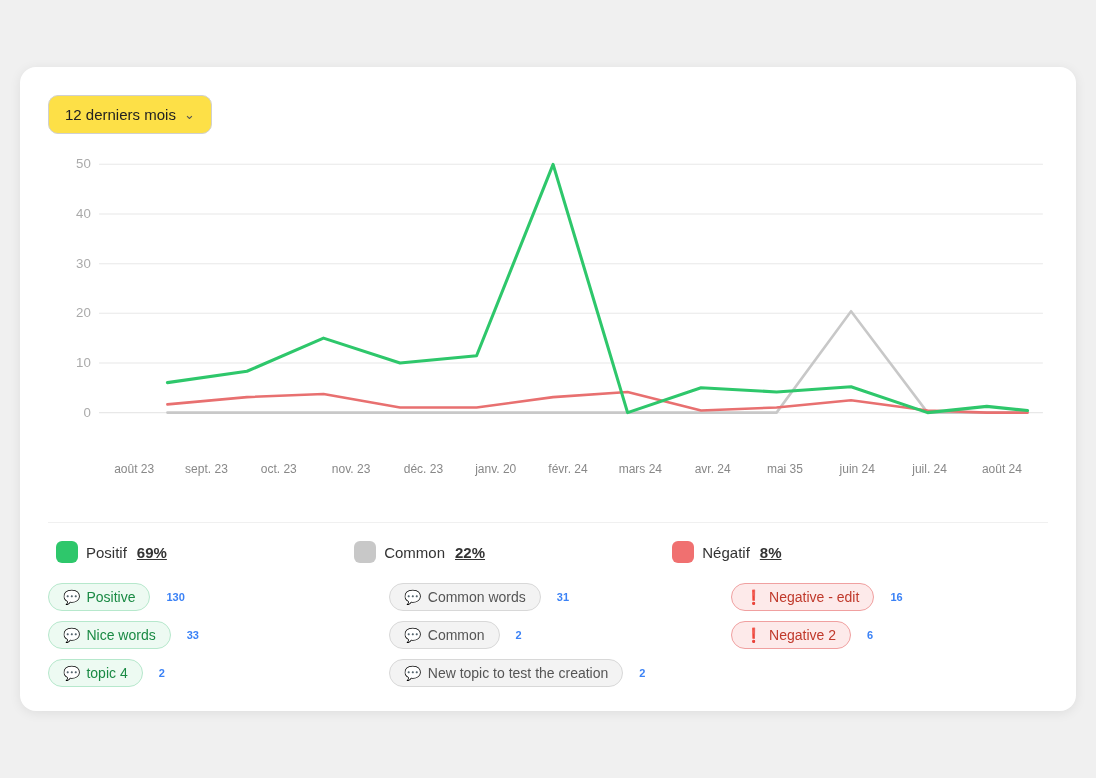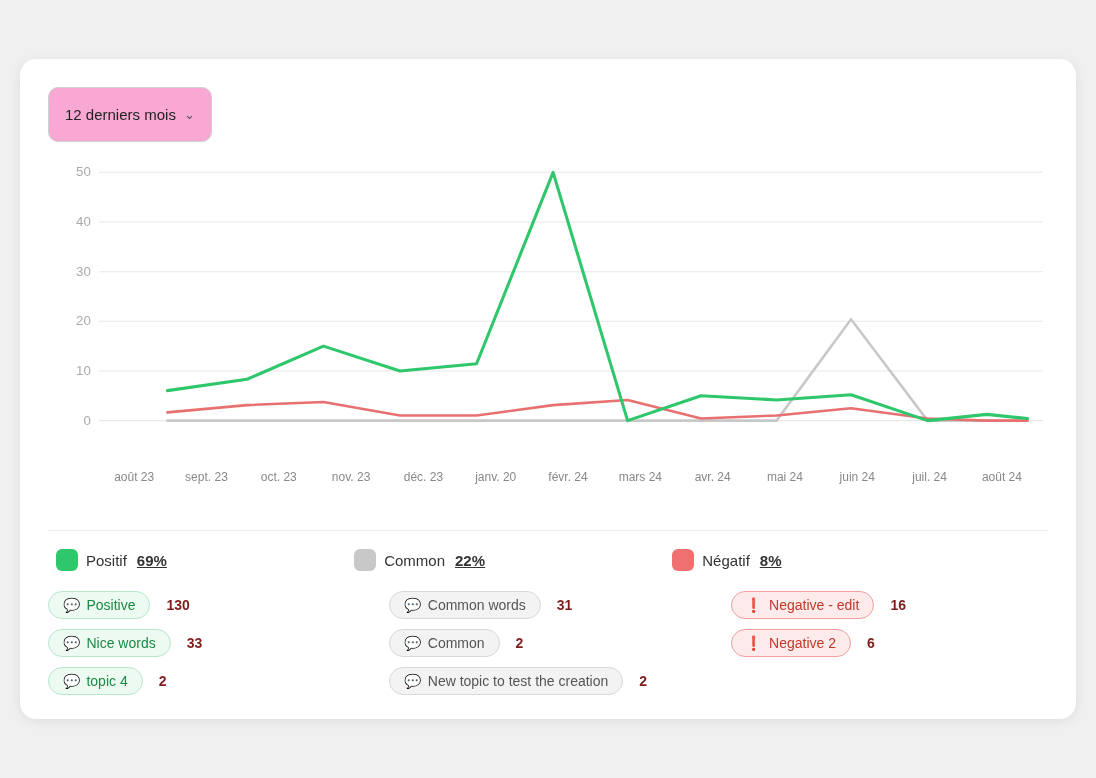--- a/index.html
+++ b/index.html
@@ -29,25 +29,25 @@
       font-size: 22px;
       font-weight: 600;
       color: #1a1a1a;
     }
     .dropdown {
       display: flex;
       align-items: center;
       gap: 8px;
       border: 1.5px solid #d0d0d0;
       border-radius: 10px;
-      padding: 18px 16px;
+      padding: 10px 16px;
       font-size: 15px;
       color: #222;
       cursor: pointer;
-      background: #f9a8d4;
+      background: #fde047;
     }
     .dropdown-chevron {
       font-size: 13px;
       color: #555;
     }
     .chart-area {
       position: relative;
       width: 100%;
       height: 340px;
       margin-bottom: 28px;
@@ -123,23 +123,23 @@
       background: #f3f3f3;
       border-color: #d8d8d8;
       color: #555;
     }
     .topic-tag-red {
       background: #fdeaea;
       border-color: #f0a0a0;
       color: #c0392b;
     }
     .topic-count {
-      font-size: 14px;
+      font-size: 11px;
       font-weight: 800;
-      color: #7f1d1d;
+      color: #3b82f6;
       margin-left: 6px;
     }
     .divider-line {
       border: none;
       border-top: 1.5px solid #f0f0f0;
       margin: 18px 0;
     }
   </style>
 </head>
 <body>
@@ -222,21 +222,21 @@
     <div class="x-labels">
       <span class="x-label">août 23</span>
       <span class="x-label">sept. 23</span>
       <span class="x-label">oct. 23</span>
       <span class="x-label">nov. 23</span>
       <span class="x-label">déc. 23</span>
       <span class="x-label">janv. 20</span>
       <span class="x-label">févr. 24</span>
       <span class="x-label">mars 24</span>
       <span class="x-label">avr. 24</span>
-      <span class="x-label">mai 24</span>
+      <span class="x-label">mai 35</span>
       <span class="x-label">juin 24</span>
       <span class="x-label">juil. 24</span>
       <span class="x-label">août 24</span>
     </div>
   </div>
 
   <hr class="divider-line">
 
   <div class="legend-row">
     <div class="legend-item">

